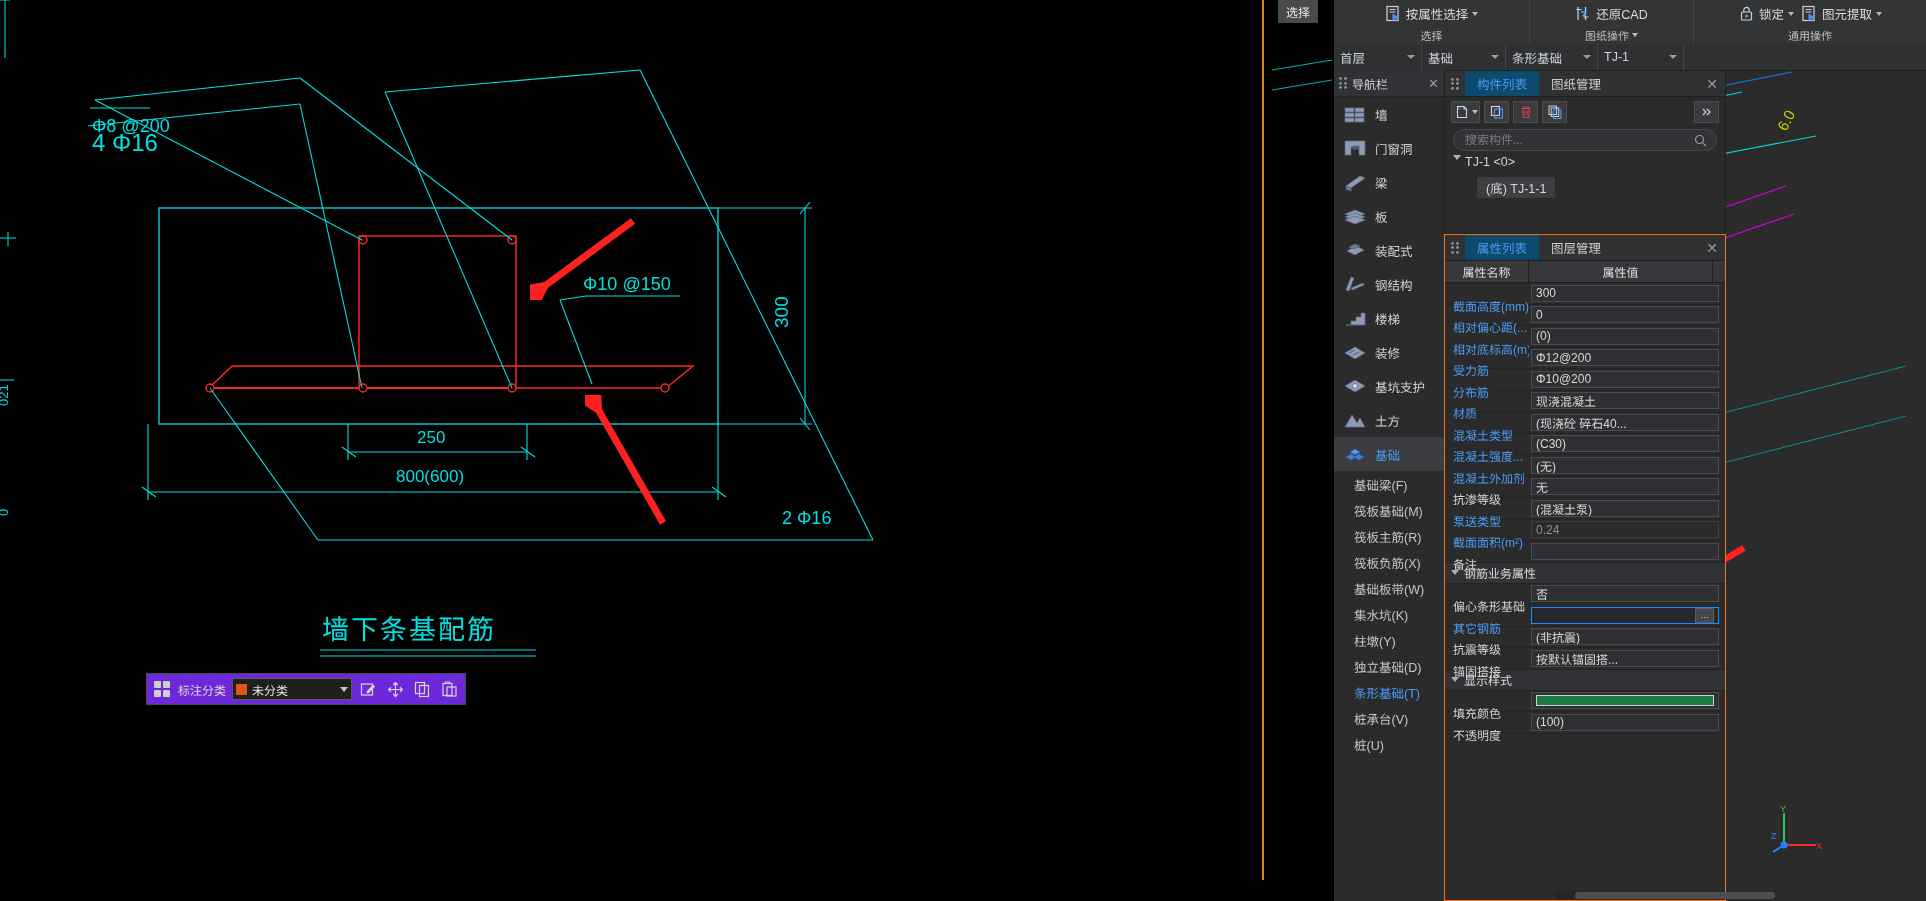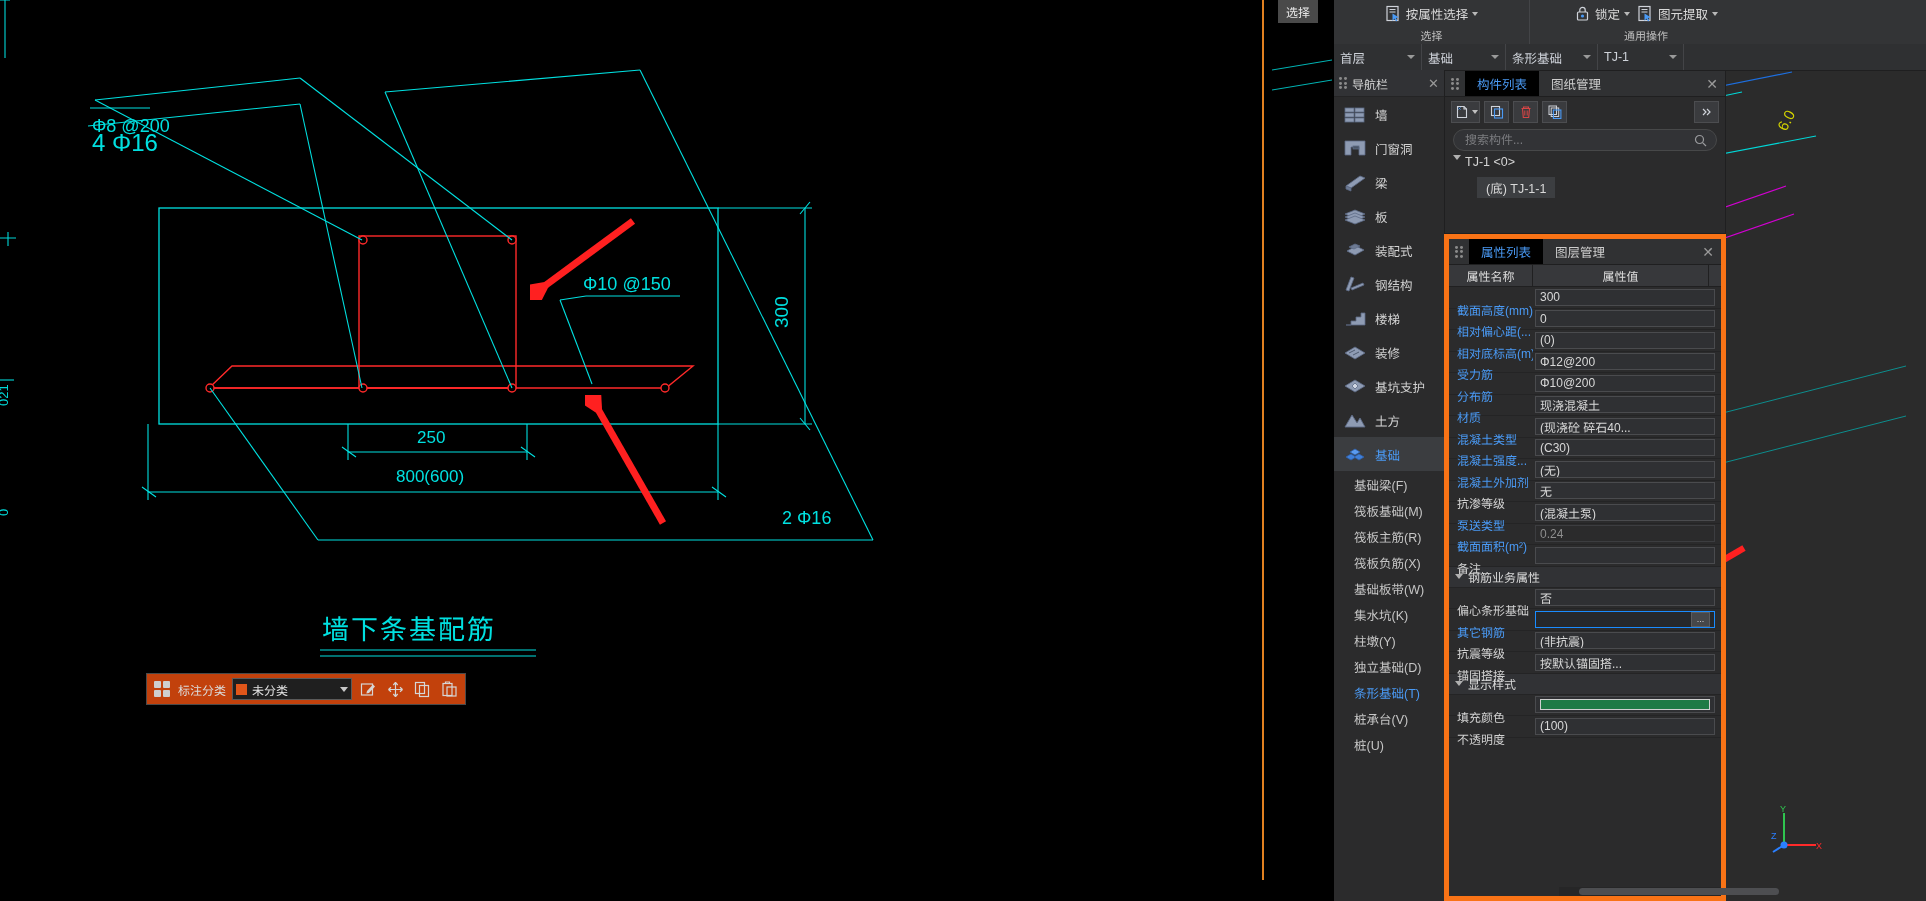--- a/index.html
+++ b/index.html
@@ -8,21 +8,21 @@
 
   
   #canvas-area{position:absolute;left:0;top:0;width:1334px;height:901px;background:#000;overflow:hidden;}
   #cad-svg{position:absolute;left:0;top:0;}
 
   .hint-bar{position:absolute;left:140px;top:2px;width:325px;height:23px;background:#2f4f8f;
             border:1px solid #4a6fb5;display:flex;align-items:center;justify-content:center;}
   .hint-bar span{color:#e8eefc;font-size:12.5px;letter-spacing:.5px;}
 
   
-  .float-toolbar{position:absolute;left:146px;top:673px;height:30px;background:#c2410c;border:1px solid #4a4a4a;
+  .float-toolbar{position:absolute;left:146px;top:673px;height:30px;background:#6d28d9;border:1px solid #4a4a4a;
                  display:flex;align-items:center;padding:0 5px;gap:6px;box-shadow:0 1px 4px rgba(0,0,0,.6);}
   .ft-grid{width:20px;height:20px;display:grid;grid-template-columns:1fr 1fr;grid-template-rows:1fr 1fr;gap:2px;padding:2px;box-sizing:border-box;}
   .ft-grid i{background:#cfcfcf;border-radius:1px;}
   .ft-label{color:#dcdcdc;font-size:12px;white-space:nowrap;}
   .ft-select{height:20px;min-width:112px;background:#1f1f1f;border:1px solid #5a5a5a;display:flex;align-items:center;
              gap:5px;padding:0 3px;}
   .ft-swatch{width:11px;height:11px;background:#e0561a;flex:none;}
   .ft-select .val{color:#e2e2e2;font-size:12px;flex:1;}
   .ft-caret{width:0;height:0;border-left:4px solid transparent;border-right:4px solid transparent;border-top:5px solid #c8c8c8;}
   .ft-btn{width:21px;height:21px;display:flex;align-items:center;justify-content:center;}
@@ -69,21 +69,21 @@
   .nav-ico{width:26px;height:22px;flex:none;display:flex;align-items:center;justify-content:center;}
   .sub-item{height:26px;display:flex;align-items:center;padding-left:20px;box-sizing:border-box;}
   .sub-item .nm{color:#c6c6c6;font-size:12.5px;}
   .sub-item.sel .nm{color:#4a9af5;}
 
   
   .panelbox{position:absolute;background:#2b2b2c;}
   .pnl-tabs{height:25px;background:#303133;display:flex;align-items:stretch;border-bottom:1px solid #1f1f20;}
   .pnl-tabs .grip{align-self:center;margin:0 6px;}
   .pnl-tab{display:flex;align-items:center;padding:0 12px;font-size:12.5px;color:#cdcdcd;}
-  .pnl-tab.act{background:#000000;color:#4a9af5;font-family:Liberation Serif, serif;}
+  .pnl-tab.act{background:#0c4a6e;color:#4a9af5;font-family:Liberation Serif, serif;}
   .pnl-close{margin-left:auto;width:26px;display:flex;align-items:center;justify-content:center;color:#9a9a9a;font-size:14px;}
 
   .tbbar{height:30px;display:flex;align-items:center;gap:4px;padding:3px 6px;box-sizing:border-box;}
   .tbb{height:22px;min-width:25px;background:#3a3b3e;border:1px solid #4c4d50;display:flex;align-items:center;
        justify-content:center;padding:0 3px;box-sizing:border-box;}
   .tbb.split{padding-right:1px;}
   .tbb-caret{width:0;height:0;border-left:3.5px solid transparent;border-right:3.5px solid transparent;border-top:4px solid #c0c0c0;margin-left:3px;}
 
   .search-wrap{margin:2px 8px 4px;height:22px;background:#323336;border:1px solid #474849;border-radius:11px;
                display:flex;align-items:center;padding:0 9px;box-sizing:border-box;}
@@ -344,20 +344,35 @@
             </svg>
             <span class="lbl">按属性选择</span>
             <span class="mini-caret"></span>
           </div>
         </div>
         <div class="rib-foot">
           <span>选择</span>
         </div>
       </div>
 
+      <div class="rib-group" style="width:164px;">
+        <div class="rib-top">
+          <div class="rib-item">
+            <svg width="17" height="17" viewBox="0 0 17 17">
+              <path d="M3 2 V15 M1.5 4.5 H6.5 M10.5 2 V15 M8.5 12 H13.5" stroke="#cfd3da" stroke-width="1.2" fill="none"></path>
+              <path d="M6 7 L11 7 L8.2 10.5 L11 10.5" stroke="#4a9af5" stroke-width="1.3" fill="none"></path>
+            </svg>
+            <span class="lbl">还原CAD</span>
+          </div>
+        </div>
+        <div class="rib-foot">
+          <span>图纸操作</span>
+          <span class="mini-caret"></span>
+        </div>
+      </div>
 
       <div class="rib-group" style="width:232px;border-right:0;">
         <div class="rib-top">
           <div class="rib-item">
             <svg width="17" height="17" viewBox="0 0 17 17">
               <rect x="3.5" y="7" width="10" height="8" rx="1" fill="none" stroke="#cfd3da" stroke-width="1.2"></rect>
               <path d="M5.8 7 V5 a2.7 2.7 0 0 1 5.4 0 V7" fill="none" stroke="#cfd3da" stroke-width="1.2"></path>
               <circle cx="8.5" cy="11" r="1.6" fill="#4a9af5"></circle>
             </svg>
             <span class="lbl">锁定</span>
@@ -633,21 +648,21 @@
       </div>
       <div class="tree-row">
         <span class="tri open"></span>
         <span>TJ-1 &lt;0&gt;</span>
       </div>
       <div style="padding-left:8px;">
         <span class="tree-leaf">(底) TJ-1-1</span>
       </div>
     </div>
 
-    <div class="panelbox" style="left:110px;top:234px;width:282px;bottom:0;border:5px solid #f97316;box-sizing:border-box;">
+    <div class="panelbox" style="left:110px;top:234px;width:282px;bottom:0;border:1px solid #f97316;box-sizing:border-box;">
       <div class="pnl-tabs">
         <span class="grip">
             <i></i>
             <i></i>
             <i></i>
             <i></i>
             <i></i>
             <i></i>
           </span>
         <div class="pnl-tab act">属性列表</div>

